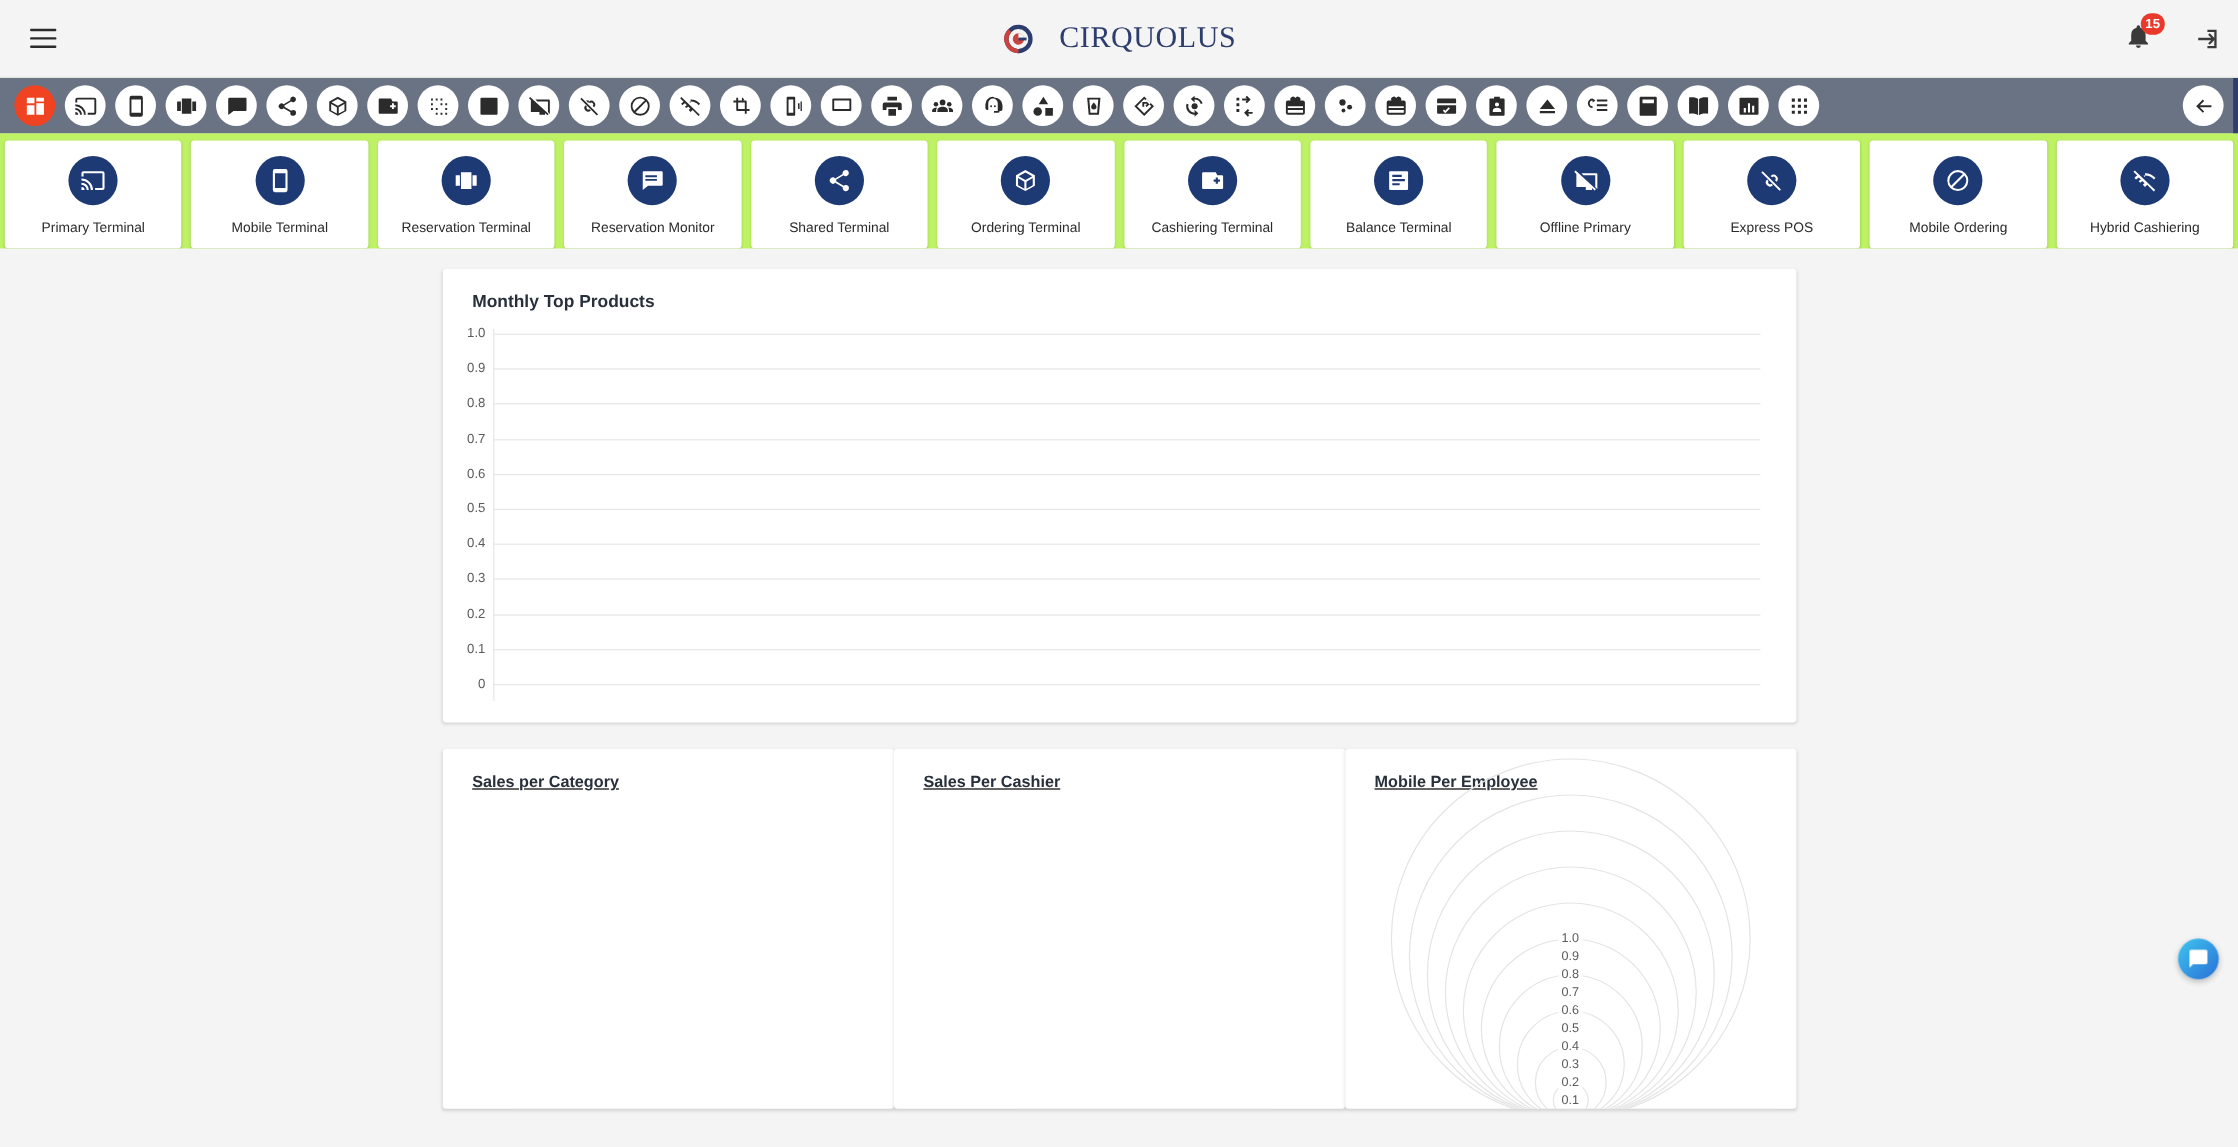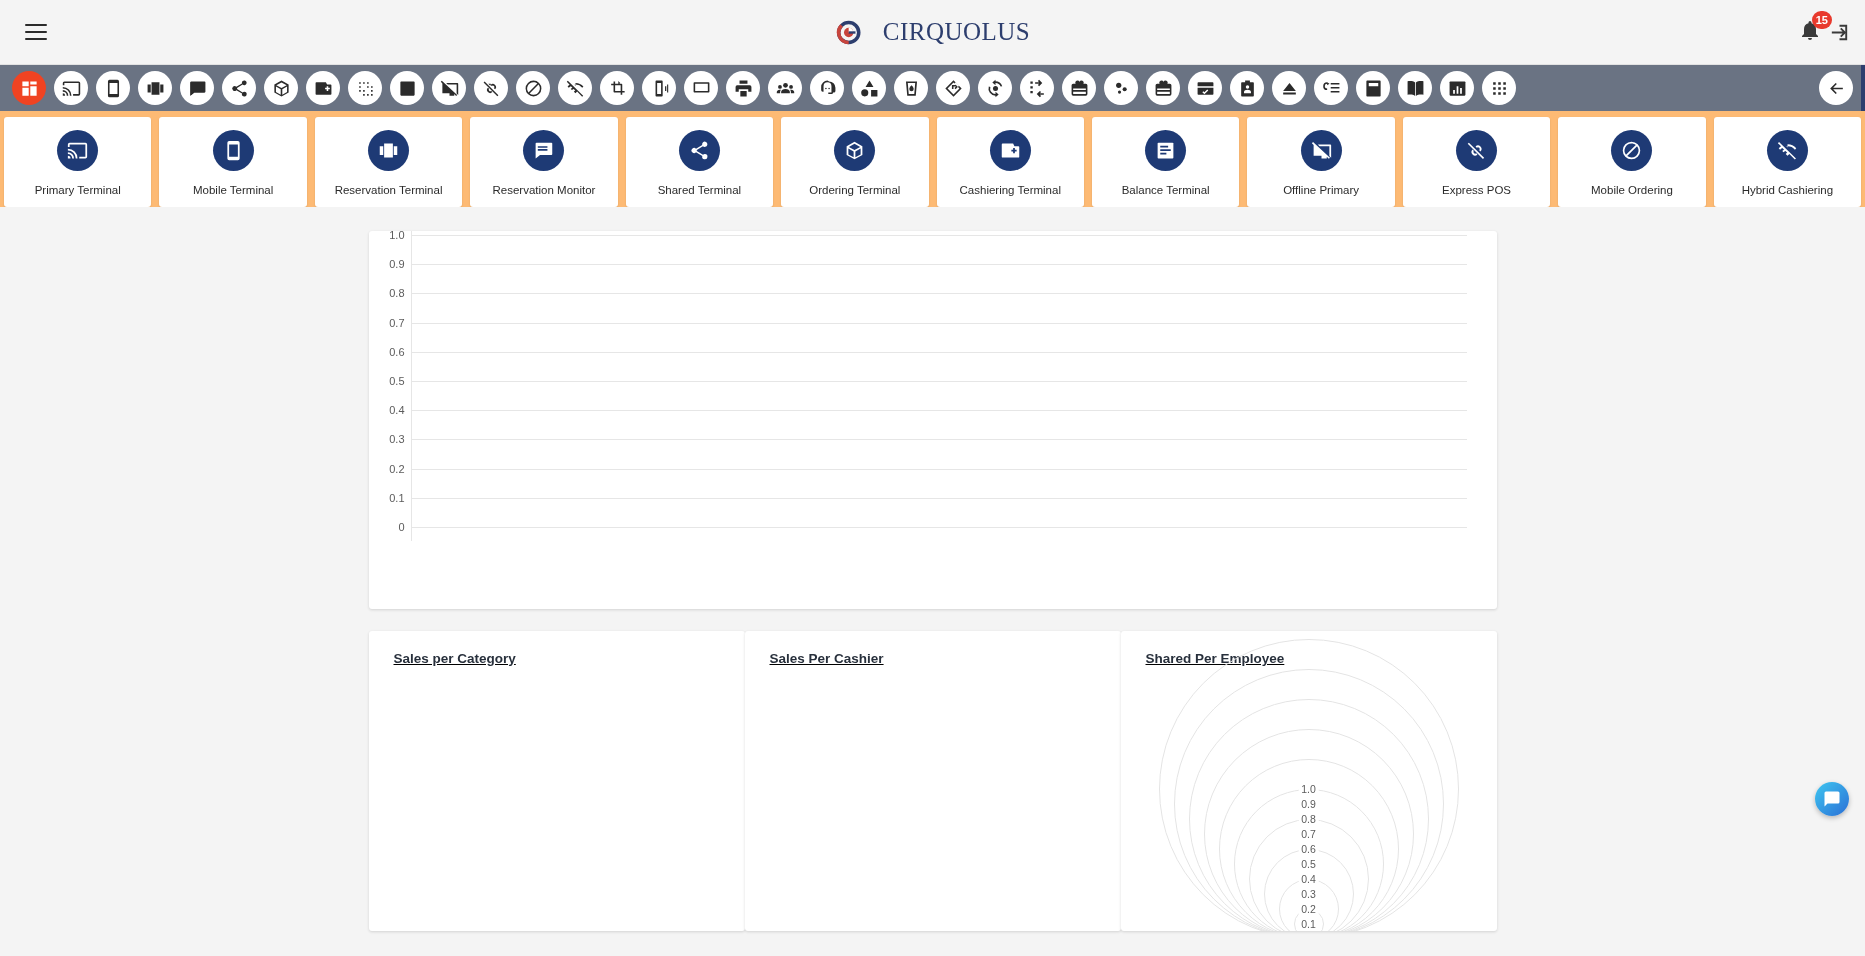--- a/index.html
+++ b/index.html
@@ -34,21 +34,21 @@
   }
   .brand-mark { position: relative; width: 27px; height: 27px; flex: 0 0 auto; }
   .brand-text {
     font-family: "Liberation Serif", serif;
     font-size: 25px; letter-spacing: .5px;
     color: #2d3e6e; font-weight: 400;
   }
 
   .topbar-right {
     margin-left: auto; margin-right: 14px;
-    display: flex; align-items: center; gap: 4px;
+    display: flex; align-items: center; gap: 32px;
   }
   .bell-wrap { position: relative; width: 26px; height: 28px; cursor: pointer; }
   .badge {
     position: absolute; top: -7px; right: -8px;
     min-width: 18px; height: 18px; padding: 0 4px;
     background: #e8392c; color: #fff;
     border-radius: 9px; font-size: 11px; font-weight: 700;
     display: flex; align-items: center; justify-content: center;
     line-height: 1;
   }
@@ -72,21 +72,21 @@
   .tool.active svg { fill: #ffffff; }
   .tool.last { margin-left: auto; }
   .scroll-ind {
     position: absolute; right: 0; top: 0; bottom: 0;
     width: 4px; background: #2d3e6e;
   }
 
   
   .tiles {
     display: flex; align-items: stretch;
-    background: #fdba74;
+    background: #bef264;
     padding: 6px 0 0 0;
     height: 96px;
     overflow: hidden;
   }
   .tile {
     flex: 1 1 0; min-width: 0;
     background: #ffffff;
     margin: 0 4px;
     border-radius: 3px;
     box-shadow: 0 1px 2px rgba(0,0,0,.13);
@@ -566,20 +566,21 @@
         </svg>
     </span>
     <span class="tile-label">Hybrid Cashiering</span>
   </div>
 
 </div>
 
 <div class="content">
 
   <div class="card top-card">
+    <div class="card-title">Monthly Top Products</div>
     <div class="plot" id="topPlot">
       <div class="axisline"></div>
     <div class="ytick" style="top: 4px;">1.0</div>
         <div class="gridline" style="top: 4px;"></div>
         <div class="ytick" style="top: 33.2px;">0.9</div>
         <div class="gridline" style="top: 33.2px;"></div>
         <div class="ytick" style="top: 62.4px;">0.8</div>
         <div class="gridline" style="top: 62.4px;"></div>
         <div class="ytick" style="top: 91.6px;">0.7</div>
         <div class="gridline" style="top: 91.6px;"></div>
@@ -604,21 +605,21 @@
 
     <div class="card bottom-card">
       <div class="card-title small">Sales per Category</div>
     </div>
 
     <div class="card bottom-card">
       <div class="card-title small">Sales Per Cashier</div>
     </div>
 
     <div class="card bottom-card">
-      <div class="card-title small">Shared Per Employee</div>
+      <div class="card-title small">Mobile Per Employee</div>
       <div class="radar" id="radarPlot">
           <div class="radar-ring" style="width: 300px; height: 300px;"></div>
           <div class="radar-label" style="top: 110px;">1.0</div>
           <div class="radar-ring" style="width: 270px; height: 270px;"></div>
           <div class="radar-label" style="top: 125px;">0.9</div>
           <div class="radar-ring" style="width: 240px; height: 240px;"></div>
           <div class="radar-label" style="top: 140px;">0.8</div>
           <div class="radar-ring" style="width: 210px; height: 210px;"></div>
           <div class="radar-label" style="top: 155px;">0.7</div>
           <div class="radar-ring" style="width: 180px; height: 180px;"></div>

